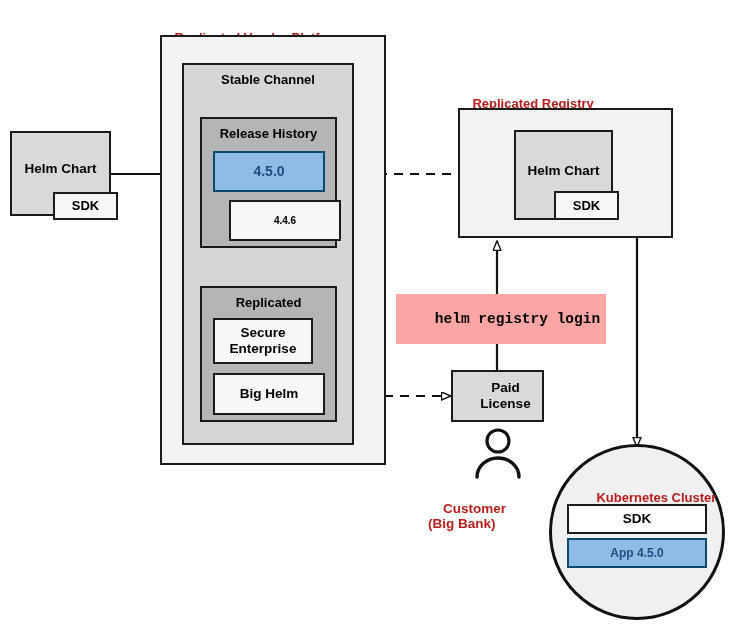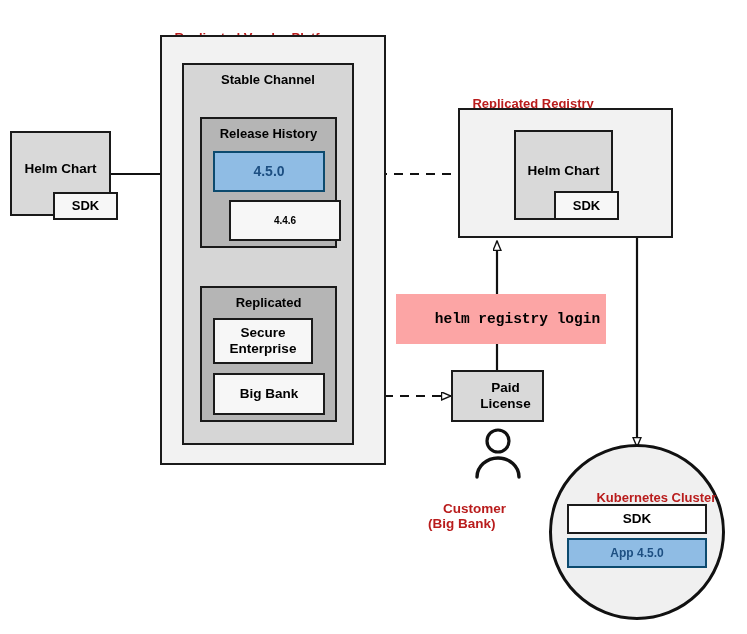--- a/index.html
+++ b/index.html
@@ -147,21 +147,21 @@
   <div class="box fill-inner label-top" style="left:200px; top:286px; width:137px; height:136px; font-size:13px;">
     <span>Replicated</span>
   </div>
 
   <div class="box fill-white" style="left:213px; top:318px; width:100px; height:46px; font-size:13.5px;">
     <span>Secure
 Enterprise</span>
   </div>
 
   <div class="box fill-white" style="left:213px; top:373px; width:112px; height:42px; font-size:13.5px;">
-    <span>Big Bank</span>
+    <span>Big Helm</span>
   </div>
 
   <div class="lbl title-lbl" style="left:458px; top:82px; width:215px;">
     <span>Replicated Registry</span>
   </div>
 
   <div class="box fill-outer" style="left:458px; top:108px; width:215px; height:130px;"></div>
 
   <div class="box fill-card" style="left:514px; top:130px; width:99px; height:90px; font-size:13.5px; align-items:flex-start; padding-top:31px;">
     <span>Helm Chart</span>

